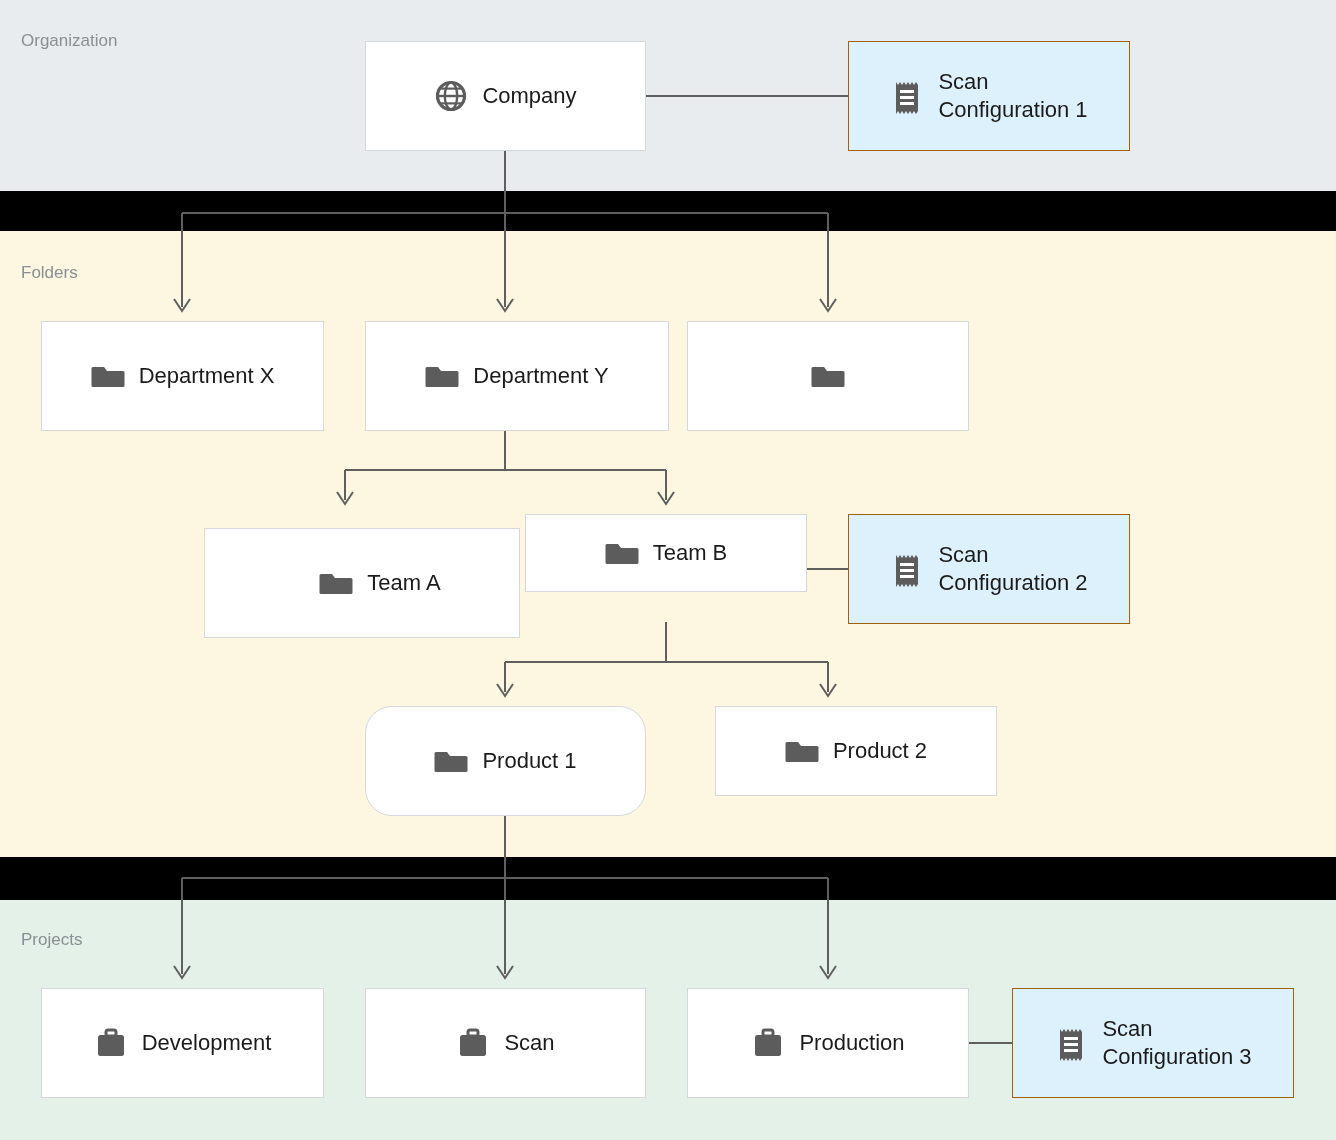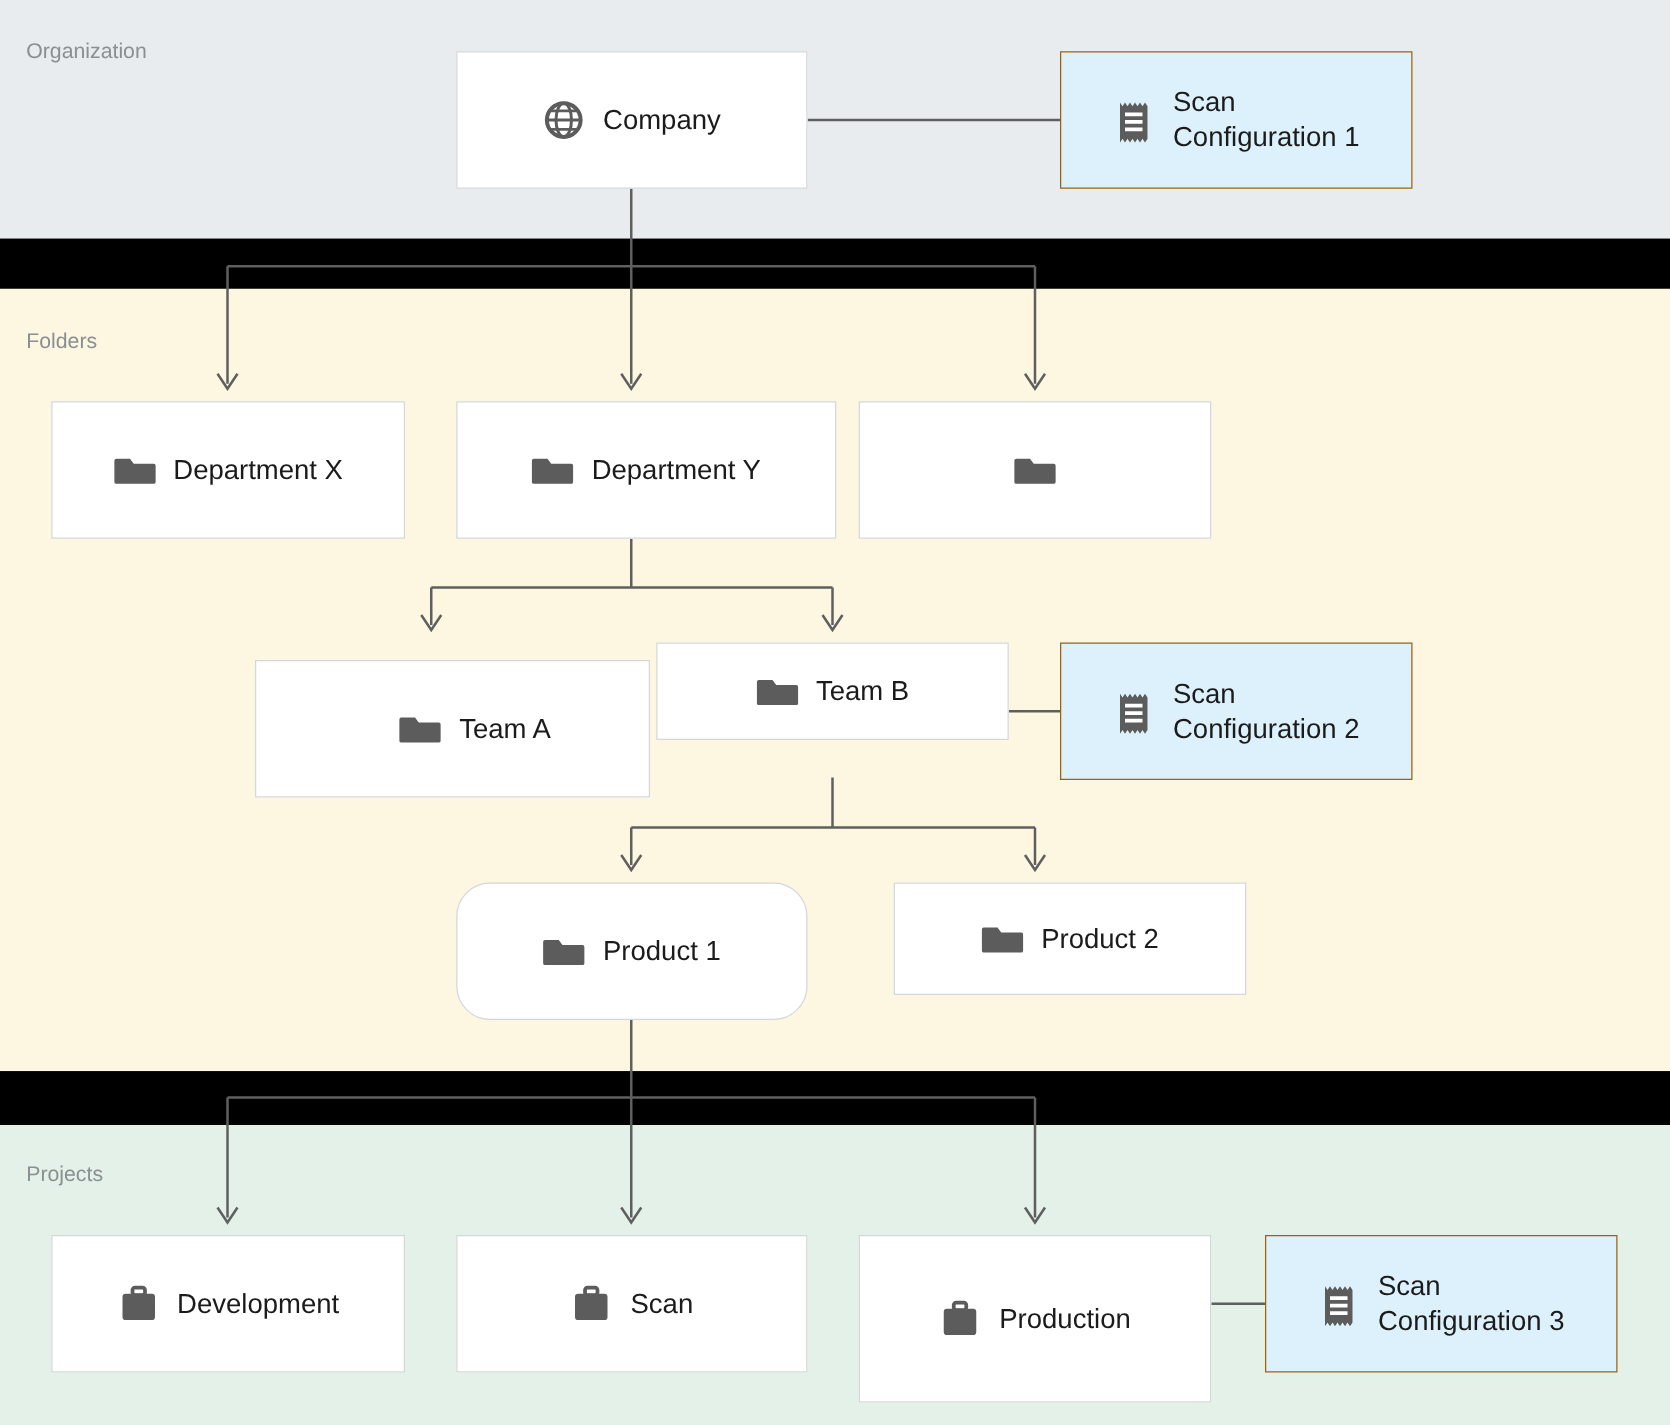--- a/index.html
+++ b/index.html
@@ -280,21 +280,21 @@
       <span class="icon">
         <svg viewBox="0 0 34 34" width="34" height="34">
           <rect x="12" y="4" width="10" height="6" rx="2" fill="none" stroke="#5c5c5c" stroke-width="3"></rect>
           <rect x="4" y="9" width="26" height="21" rx="2.5" fill="#5c5c5c"></rect>
         </svg>
       </span>
       <span class="node-label">Scan</span>
     </div>
   </div>
 
-  <div class="node" style="left:687px; top:988px; width:282px; height:134px;">
+  <div class="node" style="left:687px; top:988px; width:282px; height:110px;">
     <div class="node-inner">
       <span class="icon">
         <svg viewBox="0 0 34 34" width="34" height="34">
           <rect x="12" y="4" width="10" height="6" rx="2" fill="none" stroke="#5c5c5c" stroke-width="3"></rect>
           <rect x="4" y="9" width="26" height="21" rx="2.5" fill="#5c5c5c"></rect>
         </svg>
       </span>
       <span class="node-label">Production</span>
     </div>
   </div>

